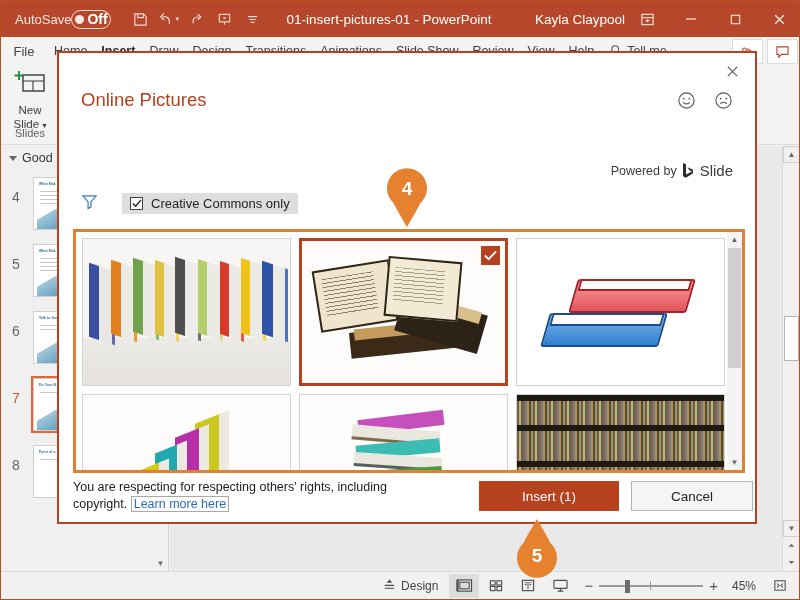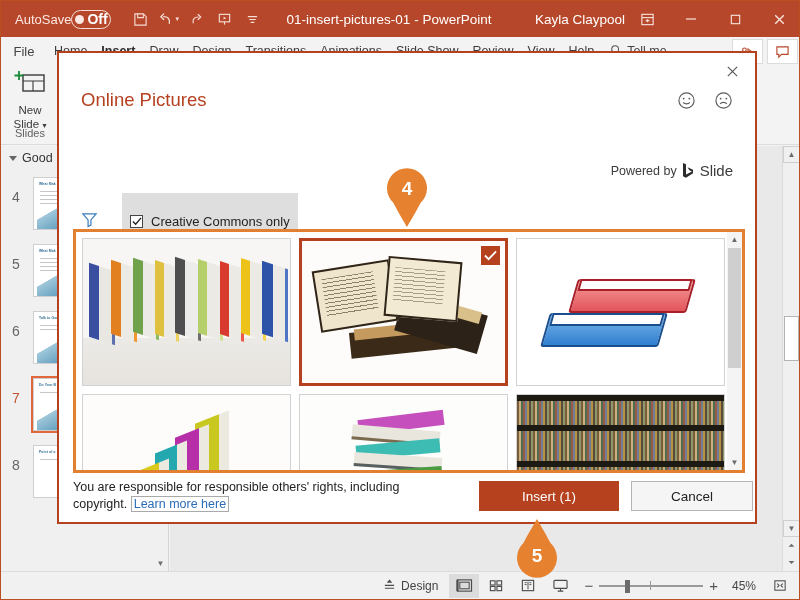--- a/index.html
+++ b/index.html
@@ -190,21 +190,21 @@
   .s-text { flex: 1; font-size: 13.5px; color: #2b2b2b; }
   .s-clear { color: #b5411f; font-size: 15px; }
   .poweredby {
     position: absolute; right: 22px; top: 109px;
     display: flex; align-items: center; gap: 5px; font-size: 12.5px; color: #3c3c3c;
   }
   .bing-mark { width: 13px; height: 16px; display: flex; align-items: center; }
   .filterrow { position: absolute; left: 22px; top: 140px; display: flex; align-items: center; gap: 24px; }
   .funnel { color: #3a7ebf; }
   .cc-chip {
-    background: #dedede; padding: 21px 8px; display: flex; align-items: center; gap: 8px;
+    background: #dedede; padding: 3px 8px; display: flex; align-items: center; gap: 8px;
     font-size: 13px; color: #222;
   }
   .cbox {
     width: 13px; height: 13px; border: 1.4px solid #444; background: #fff;
     display: flex; align-items: center; justify-content: center;
   }
   .grid-frame {
     position: absolute; left: 14px; top: 176px; width: 672px; height: 244px;
     border: 3px solid #e08030; background: #fff; overflow: hidden;
   }
@@ -668,21 +668,21 @@
 
       <div class="grid-scroll">
         <div class="gs-btn">▲</div>
         <div class="gs-thumb"></div>
         <div class="gs-btn" style="position:absolute;bottom:0;">▼</div>
       </div>
     </div>
 
     <div class="dlg-footer">
       <div class="copytext">
-        <span>You are responsible for responsible others' rights, including</span><br>
+        <span>You are respecting for respecting others' rights, including</span><br>
         <span>copyright.</span>
         <span class="learnlink">Learn more here</span>
       </div>
       <div class="btn-insert">Insert (1)</div>
       <div class="btn-cancel">Cancel</div>
     </div>
   </div>
 
   <div class="pin" id="pin4">
     <svg width="46" height="60" viewBox="0 0 46 60">

